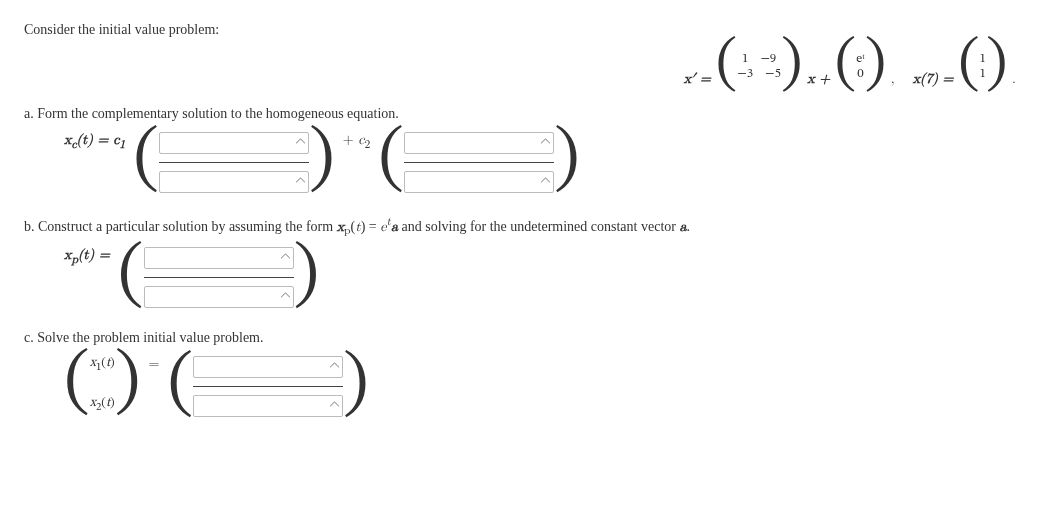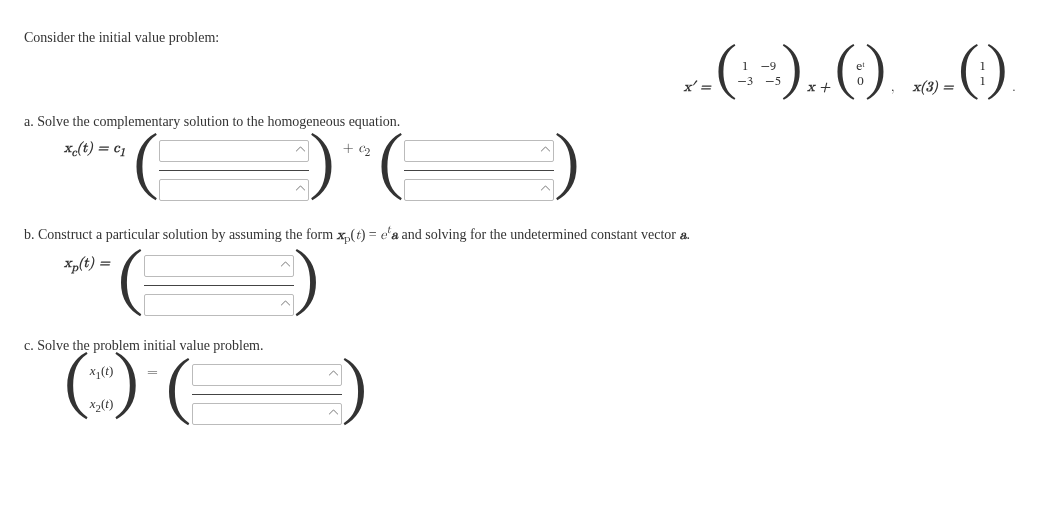--- a/index.html
+++ b/index.html
@@ -5,21 +5,21 @@
   body {
     font-family: Georgia, 'Times New Roman', serif;
     font-size: 14px;
     color: #333;
     margin: 0;
     padding: 18px 24px;
     width: 1040px;
     box-sizing: border-box;
     background: #fff;
   }
-  .prob-text { margin: 12px 0 14px 0; }
+  .prob-text { margin: 4px 0 14px 0; }
   .eqn-row {
     display: flex;
     justify-content: flex-end;
     align-items: center;
     margin: 6px 0 18px 0;
     gap: 18px;
   }
   .sub-q { margin: 12px 0 10px 0; }
   .answer-row {
     display: flex;
@@ -122,34 +122,34 @@
       <span class="pL">(</span>
       <span class="col-stack">
         <span>eᵗ</span>
         <span>0</span>
       </span>
       <span class="pR">)</span>
     </span>
     <span>,</span>
   </span>
   <span>
-    <span class="bold-it">x(3) =</span>
+    <span class="bold-it">x(7) =</span>
     <span class="paren">
       <span class="pL">(</span>
       <span class="col-stack">
         <span>1</span>
         <span>1</span>
       </span>
       <span class="pR">)</span>
     </span>
     <span>.</span>
   </span>
 </div>
 
-<p class="sub-q">a. Solve the complementary solution to the homogeneous equation.</p>
+<p class="sub-q">a. Form the complementary solution to the homogeneous equation.</p>
 <div class="answer-row math">
   <span class="bold-it">
     <span style="font-style:italic;">x</span><sub>c</sub>(<span style="font-style:italic;">t</span>) = <span style="font-style:italic;">c</span><sub>1</sub>
   </span>
   <span class="paren big">
     <span class="pL">(</span>
     <span class="vec-inputs">
       <span class="input-wrap"><input class="ans-input" style=""></span>
       <span class="frac-line"></span>
       <span class="input-wrap"><input class="ans-input" style=""></span>
@@ -186,21 +186,21 @@
       <span class="input-wrap"><input class="ans-input" style=""></span>
     </span>
     <span class="pR">)</span>
   </span>
 </div>
 
 <p class="sub-q">c. Solve the problem initial value problem.</p>
 <div class="answer-row math">
   <span class="paren big">
     <span class="pL">(</span>
-    <span class="col-stack" style="gap:15px;font-family:Liberation Serif, serif;">
+    <span class="col-stack" style="gap:22px;">
       <span><span style="font-style:italic;">x</span><sub>1</sub>(<span style="font-style:italic;">t</span>)</span>
       <span><span style="font-style:italic;">x</span><sub>2</sub>(<span style="font-style:italic;">t</span>)</span>
     </span>
     <span class="pR">)</span>
   </span>
   <span>=</span>
   <span class="paren big">
     <span class="pL">(</span>
     <span class="vec-inputs">
       <span class="input-wrap"><input class="ans-input" style=""></span>

